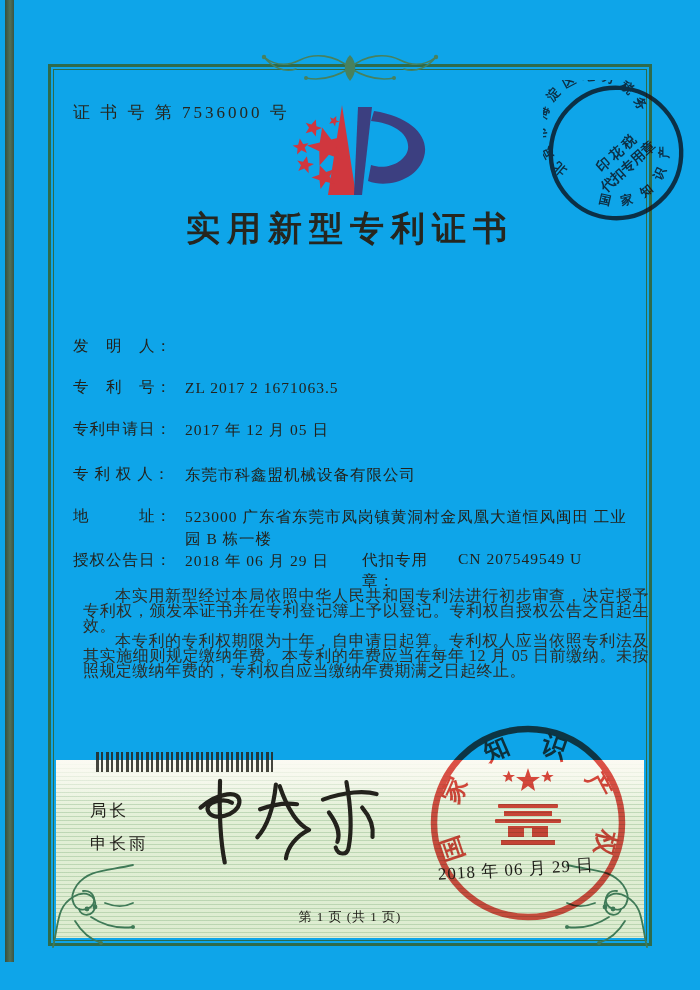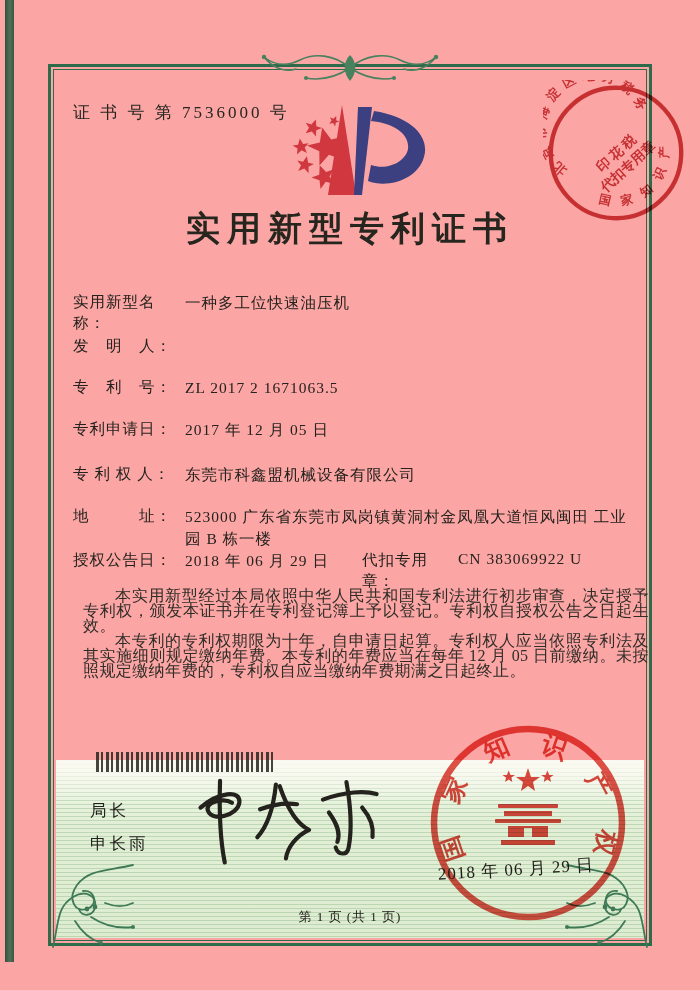--- a/index.html
+++ b/index.html
@@ -1,18 +1,18 @@
 <!DOCTYPE html>
 <html><head>
 <meta charset="utf-8">
 <style>
   html,body{margin:0;padding:0;background:#e9e9e4;}
   .page{
     position:relative;width:700px;height:990px;margin:0 auto;
-    background:#fca5a5;overflow:hidden;
+    background:#0ea5e9;overflow:hidden;
     font-family:"Liberation Serif","DejaVu Serif",serif;color:#2a2a26;
   }
   .spine{position:absolute;left:5px;top:0;width:9px;height:962px;
     background:linear-gradient(90deg,#35503f,#527059 55%,#3a5644);}
   .frame{position:absolute;left:48px;top:64px;width:598px;height:876px;
     border:3px solid #2e6b4b;}
   .frame-inner{position:absolute;inset:2px;border:1px solid #2e6b4b;}
   .band{position:absolute;left:2px;right:2px;bottom:2px;height:178px;
     background:
       repeating-linear-gradient(180deg,rgba(106,160,104,.30) 0 1px,rgba(0,0,0,0) 1px 4px),
@@ -132,24 +132,20 @@
       <text x="75" y="80" font-size="14" font-weight="bold" fill="#c5393d" text-anchor="middle" font-family="Liberation Serif, serif">印 花 税</text>
       <text x="75" y="98" font-size="14" font-weight="bold" fill="#c5393d" text-anchor="middle" font-family="Liberation Serif, serif">代扣专用章</text>
       <text font-size="12.5" font-weight="bold" fill="#c5393d" font-family="Liberation Serif, serif">
         <textPath href="#arcTaxBottom" startOffset="6" textLength="158">国家知识产权局</textPath>
       </text>
     </g>
   </svg>
 
   <div class="title">实用新型专利证书</div>
 
-  <div class="frow" style="top:292px">
-    <span class="lab">实用新型名称：</span>
-    <span class="val">一种多工位快速油压机</span>
-  </div>
   <div class="frow" style="top:336px">
     <span class="lab">发　明　人：</span>
   </div>
   <div class="frow" style="top:377px">
     <span class="lab">专　利　号：</span>
     <span class="val">ZL 2017 2 1671063.5</span>
   </div>
   <div class="frow" style="top:419px">
     <span class="lab">专利申请日：</span>
     <span class="val">2017 年 12 月 05 日</span>
@@ -161,21 +157,21 @@
   <div class="frow" style="top:506px">
     <span class="lab">地　　　址：</span>
     <span class="val" style="max-width:452px">523000 广东省东莞市凤岗镇黄洞村金凤凰大道恒风闽田 工业园 B 栋一楼</span>
   </div>
   <div class="frow" style="top:550px">
     <span class="lab">授权公告日：</span>
     <span class="val">2018 年 06 月 29 日</span>
   </div>
   <div class="grant2">
     <span class="lab">代扣专用章：</span>
-    <span class="val">CN 383069922 U</span>
+    <span class="val">CN 207549549 U</span>
   </div>
 
   <div class="paras">
     <p>本实用新型经过本局依照中华人民共和国专利法进行初步审查，决定授予专利权，颁发本证书并在专利登记簿上予以登记。专利权自授权公告之日起生效。</p>
     <p>本专利的专利权期限为十年，自申请日起算。专利权人应当依照专利法及其实施细则规定缴纳年费。本专利的年费应当在每年 12 月 05 日前缴纳。未按照规定缴纳年费的，专利权自应当缴纳年费期满之日起终止。</p>
   </div>
 
   <div class="barcode"></div>
 
   <div class="director-title">局长</div>

